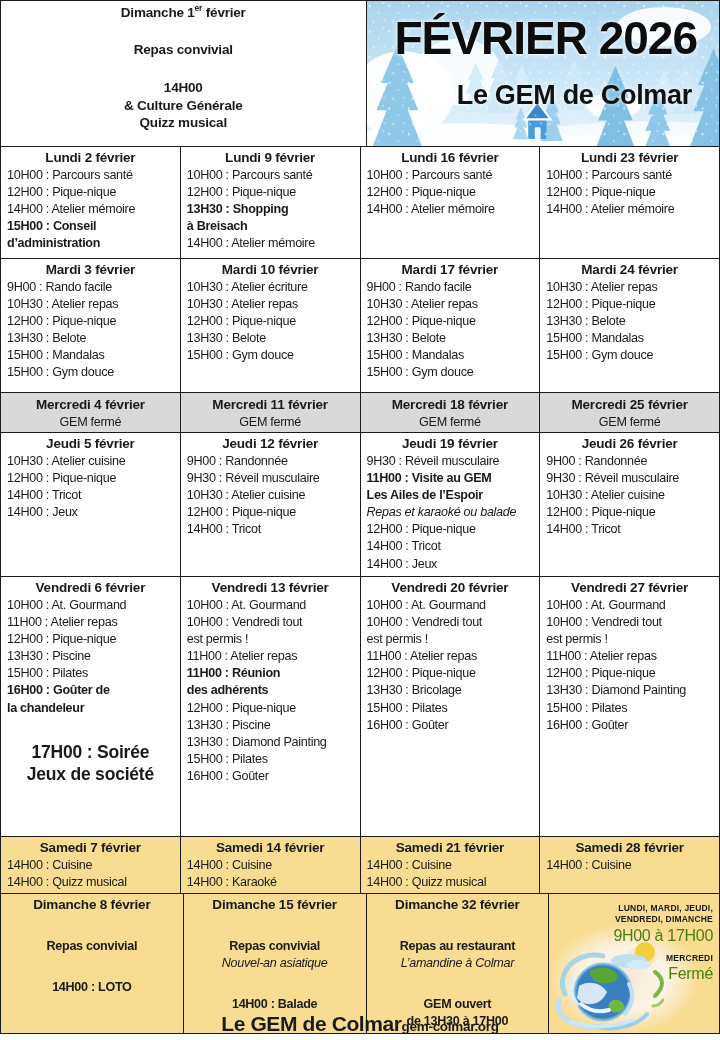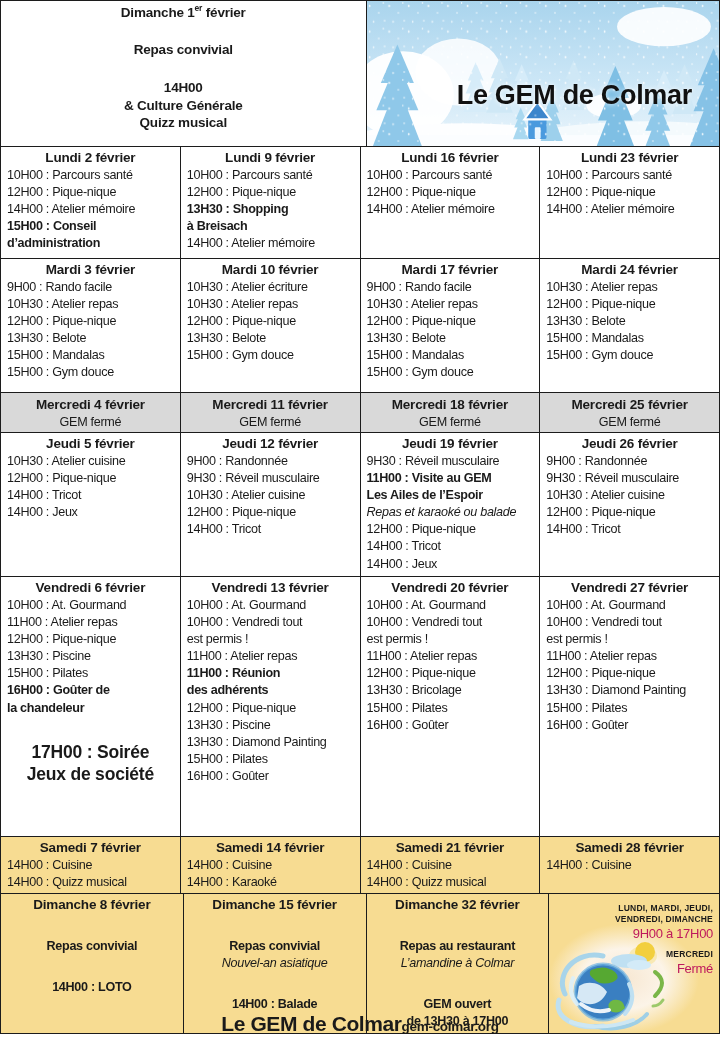--- a/index.html
+++ b/index.html
@@ -43,21 +43,21 @@
   .row-sunday .cell{background:#F7DC92;}
   .row-sunday .line{text-align:center;}
   
   .hours-cell{position:relative;background:#fff;padding:0;}
   .hours-tint{position:absolute;left:0;top:30px;width:150px;height:110px;
               background:radial-gradient(closest-side,#f7e7d2 0%,#fcf4e8 55%,rgba(255,255,255,0) 100%);}
   .globe-art{position:absolute;left:2px;top:40px;width:132px;height:98px;}
   .hours-text{position:absolute;top:9px;right:6px;width:118px;text-align:right;}
   .hgroup{margin-bottom:7px;}
   .hlabel{font-size:8.5px;font-weight:700;letter-spacing:.2px;line-height:1.35;color:#1a1a1a;}
-  .hvalue{font-size:13px;color:#be185d;letter-spacing:-.3px;line-height:1.25;}
+  .hvalue{font-size:16px;color:#4d7c0f;letter-spacing:-.3px;line-height:1.25;}
   
   .footer{position:absolute;left:0;bottom:0;width:720px;height:34px;text-align:center;
           display:flex;align-items:baseline;justify-content:center;padding-top:6px;box-sizing:border-box;}
   .footer-name{font-weight:700;font-size:21px;letter-spacing:-.4px;}
   .footer-details{font-size:13.5px;letter-spacing:-.3px;white-space:pre;}
   .footer-site{font-weight:700;font-size:13.5px;letter-spacing:-.3px;}
 </style>
 </head>
 <body>
 
@@ -113,20 +113,21 @@
           <use href="#fir" transform="translate(352,66) scale(.95)" fill="#7fbfe4"></use>
           <use href="#fir" transform="translate(425,92) scale(.68)" fill="#8fc8e9"></use>
           <use href="#fir" transform="translate(498,48) scale(1.1)" fill="#86c2e6"></use>
           <g transform="translate(243,102)">
             <rect x="4" y="16" width="28" height="22" rx="2" fill="#4a9ade"></rect>
             <polygon points="18,0 38,18 -2,18" fill="#3c86cc" stroke="#ffffff" stroke-width="2.5"></polygon>
             <rect x="14" y="26" width="9" height="12" rx="1.5" fill="#eaf6ff"></rect>
           </g>
           <rect width="540" height="147" fill="url(#snowp)" opacity=".85"></rect>
         </svg>
+        <div class="month-title">FÉVRIER 2026</div>
         <div class="org-title">Le GEM de Colmar</div>
       </div>
     </div>
 
     <div id="cal-rows">
         <div class="cal-row row-weekday">
           <div class="cell">
             <div class="cell-title">Lundi 2 février</div>
             <div class="line">10H00 : Parcours santé</div>
             <div class="line">12H00 : Pique-nique</div>

